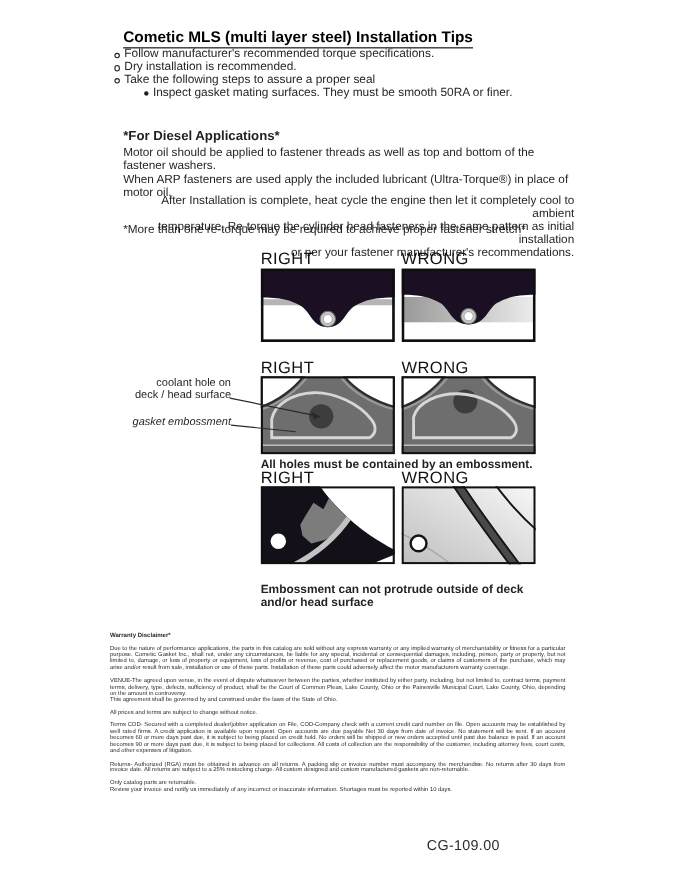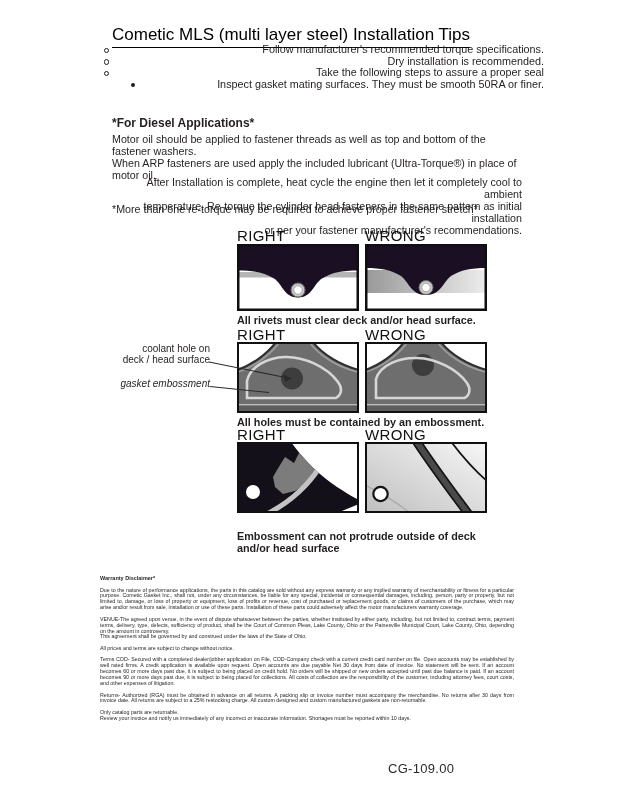--- a/index.html
+++ b/index.html
@@ -1,23 +1,23 @@
 <!DOCTYPE html>
 <html><head>
 <meta charset="utf-8">
 <style>
   html,body{margin:0;padding:0;background:#ffffff;}
   .page{position:relative;width:618px;height:800px;background:#ffffff;overflow:hidden;
         font-family:"Liberation Sans","DejaVu Sans",sans-serif;color:#231f20;}
   .abs{position:absolute;}
   
-  .title{left:112px;top:25px;font-size:17px;font-weight:400;color:#000;
+  .title{left:112px;top:25px;font-size:14px;font-weight:700;color:#000;
          border-bottom:1.6px solid #000;padding-bottom:1.5px;white-space:nowrap;}
   
-  .tips{left:104px;top:44px;width:440px;font-size:10.8px;line-height:11.7px;text-align:right;}
+  .tips{left:104px;top:44px;width:440px;font-size:10.8px;line-height:11.7px;}
   .brow{position:relative;padding-left:9px;white-space:nowrap;}
   .brow.sub{padding-left:35px;}
   .dot-o{position:absolute;left:0;top:3.6px;width:3.4px;height:3.4px;border:0.9px solid #231f20;
          border-radius:50%;}
   .dot-f{position:absolute;left:27px;top:4px;width:3.8px;height:3.8px;background:#231f20;
          border-radius:50%;}
   
   .h2{left:112px;top:116px;font-size:12px;font-weight:700;white-space:nowrap;}
   .para{left:112px;width:410px;font-size:10.7px;line-height:12.1px;white-space:pre-line;}
   
@@ -77,21 +77,20 @@
       </linearGradient>
         </defs>
       <rect width="122" height="67" fill="#ffffff"></rect>
       <rect y="26" width="122" height="23" fill="url(#g1)"></rect>
       <path d="M0,0 H122 V24 C105,24 96,26 86,32 C78,38 76,51 61,51 C46,51 44,38 36,32 C26,26 17,24 0,24 Z" fill="#1b1023"></path>
       <circle cx="61" cy="43.5" r="7" fill="#c7c7c7" stroke="#6b6b6b" stroke-width="1"></circle>
       <circle cx="61" cy="43.5" r="4.2" fill="#ffffff" stroke="#9a9a9a" stroke-width="0.8"></circle>
       <rect x="1.25" y="1.25" width="119.5" height="64.5" fill="none" stroke="#0f0f0f" stroke-width="2.5"></rect>
     </svg>
   </div>
-  <div class="abs cap" style="top:315px;">All rivets must clear deck and/or head surface.</div>
 
   <div class="abs rw" style="left:237px;top:326px;">RIGHT</div>
   <div class="abs rw" style="left:365px;top:326px;">WRONG</div>
   <div class="abs ann" style="top:343px;">coolant hole on
 deck / head surface</div>
   <div class="abs ann" style="top:378px;font-style:italic;">gasket embossment</div>
   <div class="abs leader" style="left:203px;top:338px;">
     <svg width="100" height="62" viewBox="0 0 100 62">
       <line x1="6" y1="24" x2="85" y2="40" stroke="#2a2a2a" stroke-width="1.1"></line>
       <polygon points="89,40.8 80.5,36.6 82.2,43.4" fill="#2a2a2a"></polygon>

